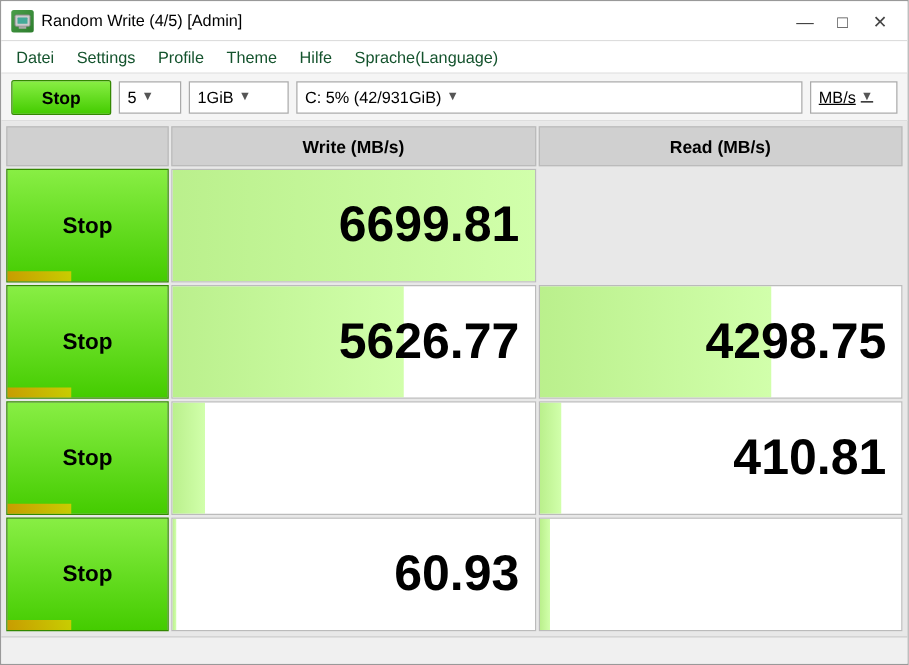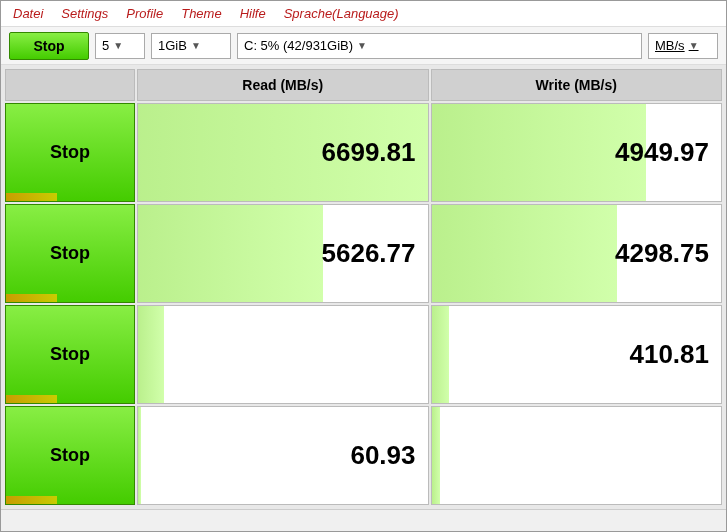--- a/index.html
+++ b/index.html
@@ -65,22 +65,21 @@
       display: flex;
       align-items: center;
       padding: 0 4px;
       border-bottom: 1px solid #ddd;
       gap: 2px;
     }
     .menu-item {
       padding: 2px 8px;
       font-size: 13px;
       cursor: pointer;
-      color: #b91c1c;
-      font-style: italic;
+      color: #14532d;
     }
 
     .toolbar {
       background: #f5f5f5;
       height: 38px;
       display: flex;
       align-items: center;
       padding: 0 8px;
       gap: 6px;
       border-bottom: 1px solid #ddd;
@@ -166,21 +165,21 @@
       opacity: 0.7;
     }
     .value-cell {
       background: #fff;
       border: 1px solid #bbb;
       display: flex;
       align-items: center;
       justify-content: flex-end;
       padding-right: 12px;
       font-weight: bold;
-      font-size: 26px;
+      font-size: 40px;
       color: #000;
       position: relative;
       overflow: hidden;
     }
     .value-cell .bar {
       position: absolute;
       bottom: 0;
       left: 0;
       height: 100%;
       background: linear-gradient(90deg, #66dd00, #99ff44);
@@ -196,20 +195,35 @@
       height: 22px;
       background: #f0f0f0;
       border-top: 1px solid #ccc;
     }
   </style>
 </head>
 <body>
 
 <div class="window">
 
+  <div class="title-bar">
+    <div class="title-bar-icon">
+      <svg width="14" height="14" viewBox="0 0 14 14">
+        <rect x="1" y="2" width="12" height="9" rx="1" fill="#ccc" stroke="#888" stroke-width="0.8"></rect>
+        <rect x="3" y="4" width="8" height="5" fill="#4a9" rx="0.5"></rect>
+        <rect x="4" y="11" width="6" height="2" fill="#aaa"></rect>
+      </svg>
+    </div>
+    <span class="title-bar-text">Random Write (4/5) [Admin]</span>
+    <div class="title-bar-controls">
+      <button class="title-bar-btn">—</button>
+      <button class="title-bar-btn">□</button>
+      <button class="title-bar-btn close">✕</button>
+    </div>
+  </div>
 
   <div class="menu-bar">
     <span class="menu-item">Datei</span>
     <span class="menu-item">Settings</span>
     <span class="menu-item">Profile</span>
     <span class="menu-item">Theme</span>
     <span class="menu-item">Hilfe</span>
     <span class="menu-item">Sprache(Language)</span>
   </div>
 
@@ -230,36 +244,32 @@
     <div class="dropdown" style="min-width:70px;text-decoration:underline;">
       <span>MB/s</span>
       <span class="dropdown-arrow">▼</span>
     </div>
   </div>
 
   <div class="main-content">
 
     <div class="header-row">
       <div class="header-cell"></div>
+      <div class="header-cell">Write (MB/s)</div>
       <div class="header-cell">Read (MB/s)</div>
-      <div class="header-cell">Write (MB/s)</div>
     </div>
 
     <div class="data-row">
       <div class="stop-cell">
         <span>Stop</span>
       </div>
       <div class="value-cell">
         <div class="bar" style="width: 100%;"></div>
         <span class="val-text">6699.81</span>
       </div>
-      <div class="value-cell">
-        <div class="bar" style="width: 74%;"></div>
-        <span class="val-text">4949.97</span>
-      </div>
     </div>
 
     <div class="data-row">
       <div class="stop-cell">
         <span>Stop</span>
       </div>
       <div class="value-cell">
         <div class="bar" style="width: 64%;"></div>
         <span class="val-text">5626.77</span>
       </div>

